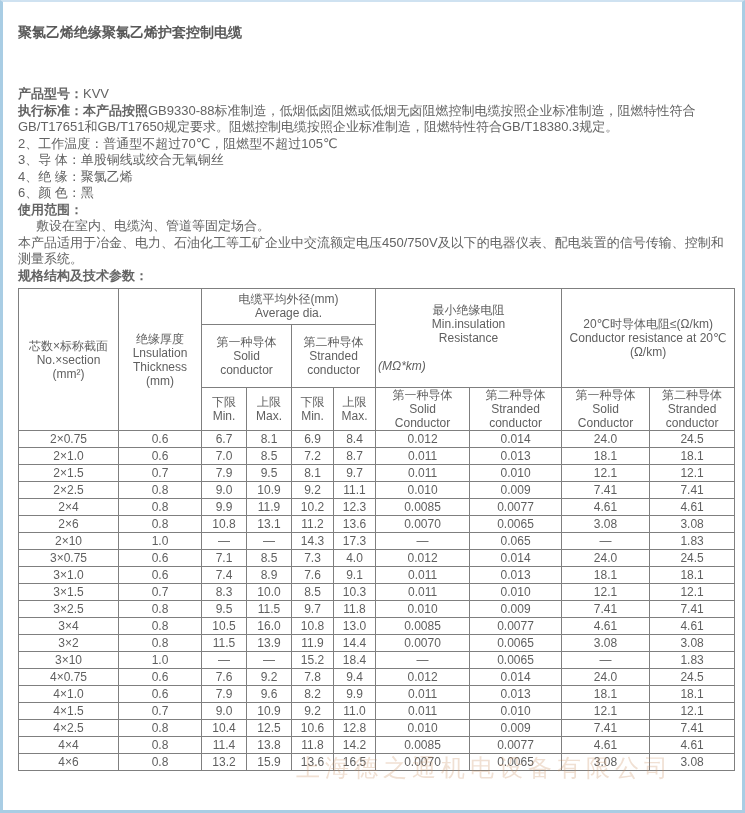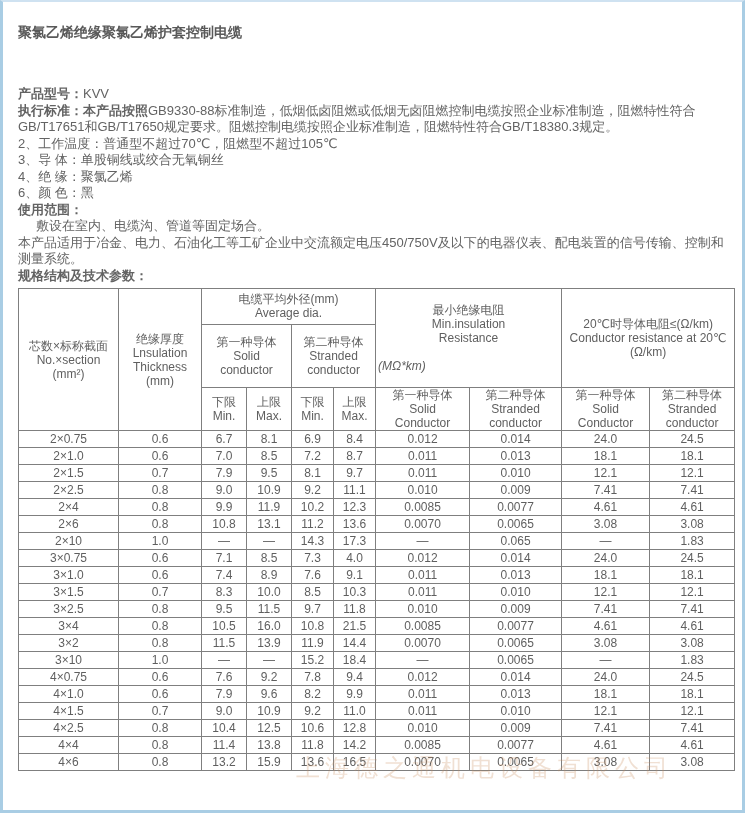--- a/index.html
+++ b/index.html
@@ -267,21 +267,21 @@
             <td>0.009</td>
             <td>7.41</td>
             <td>7.41</td>
           </tr>
           <tr>
             <td>3×4</td>
             <td>0.8</td>
             <td>10.5</td>
             <td>16.0</td>
             <td>10.8</td>
-            <td>21.5</td>
+            <td>13.0</td>
             <td>0.0085</td>
             <td>0.0077</td>
             <td>4.61</td>
             <td>4.61</td>
           </tr>
           <tr>
             <td>3×2</td>
             <td>0.8</td>
             <td>11.5</td>
             <td>13.9</td>

